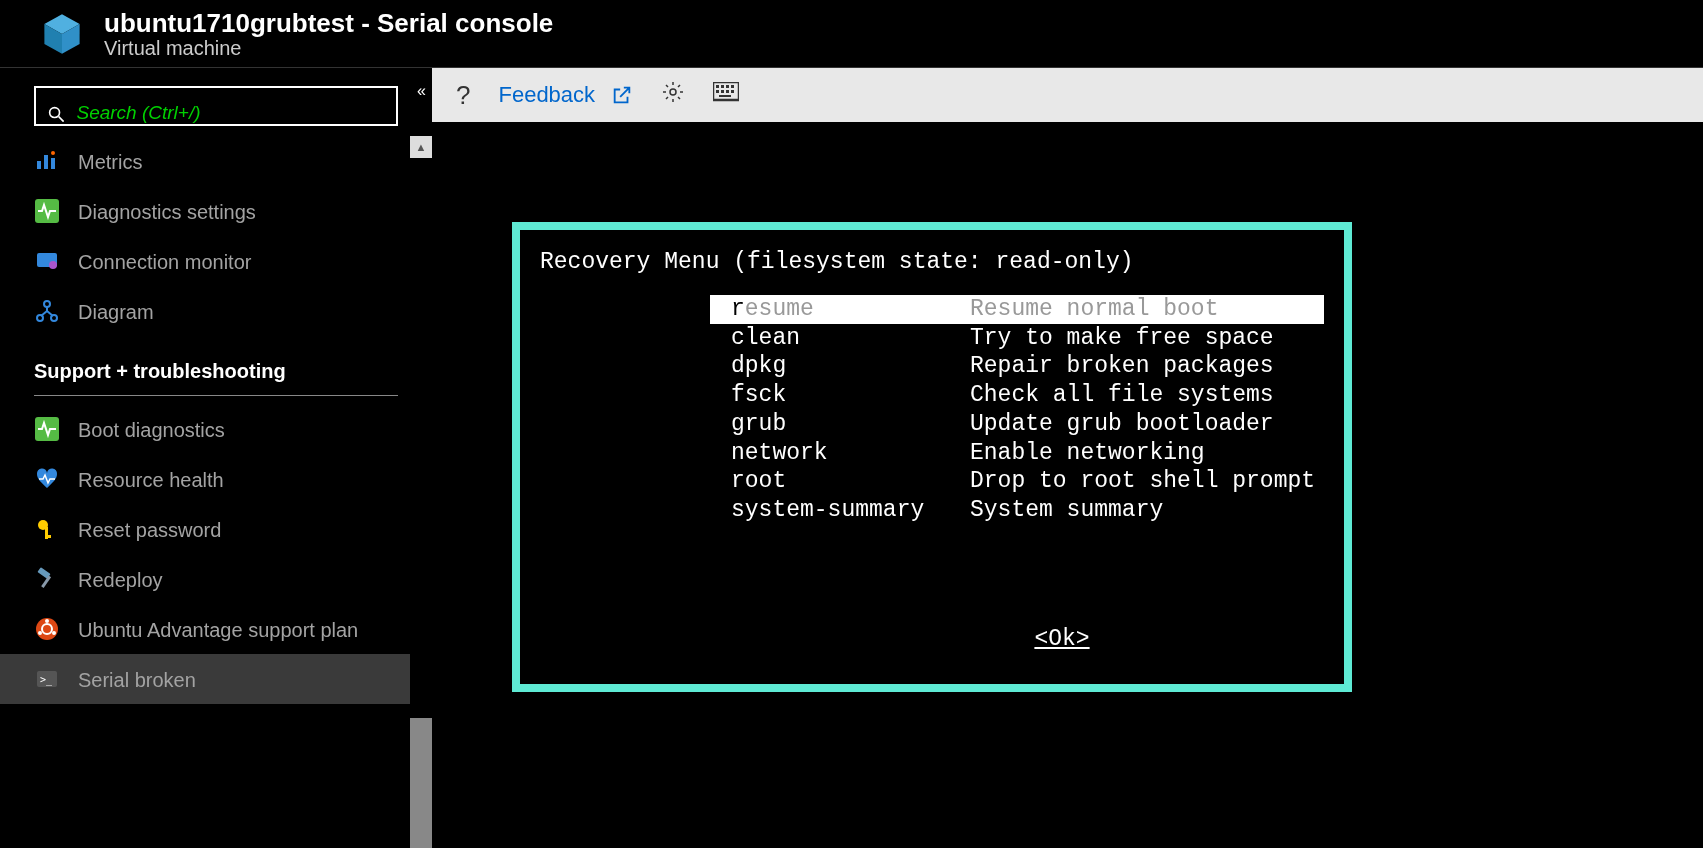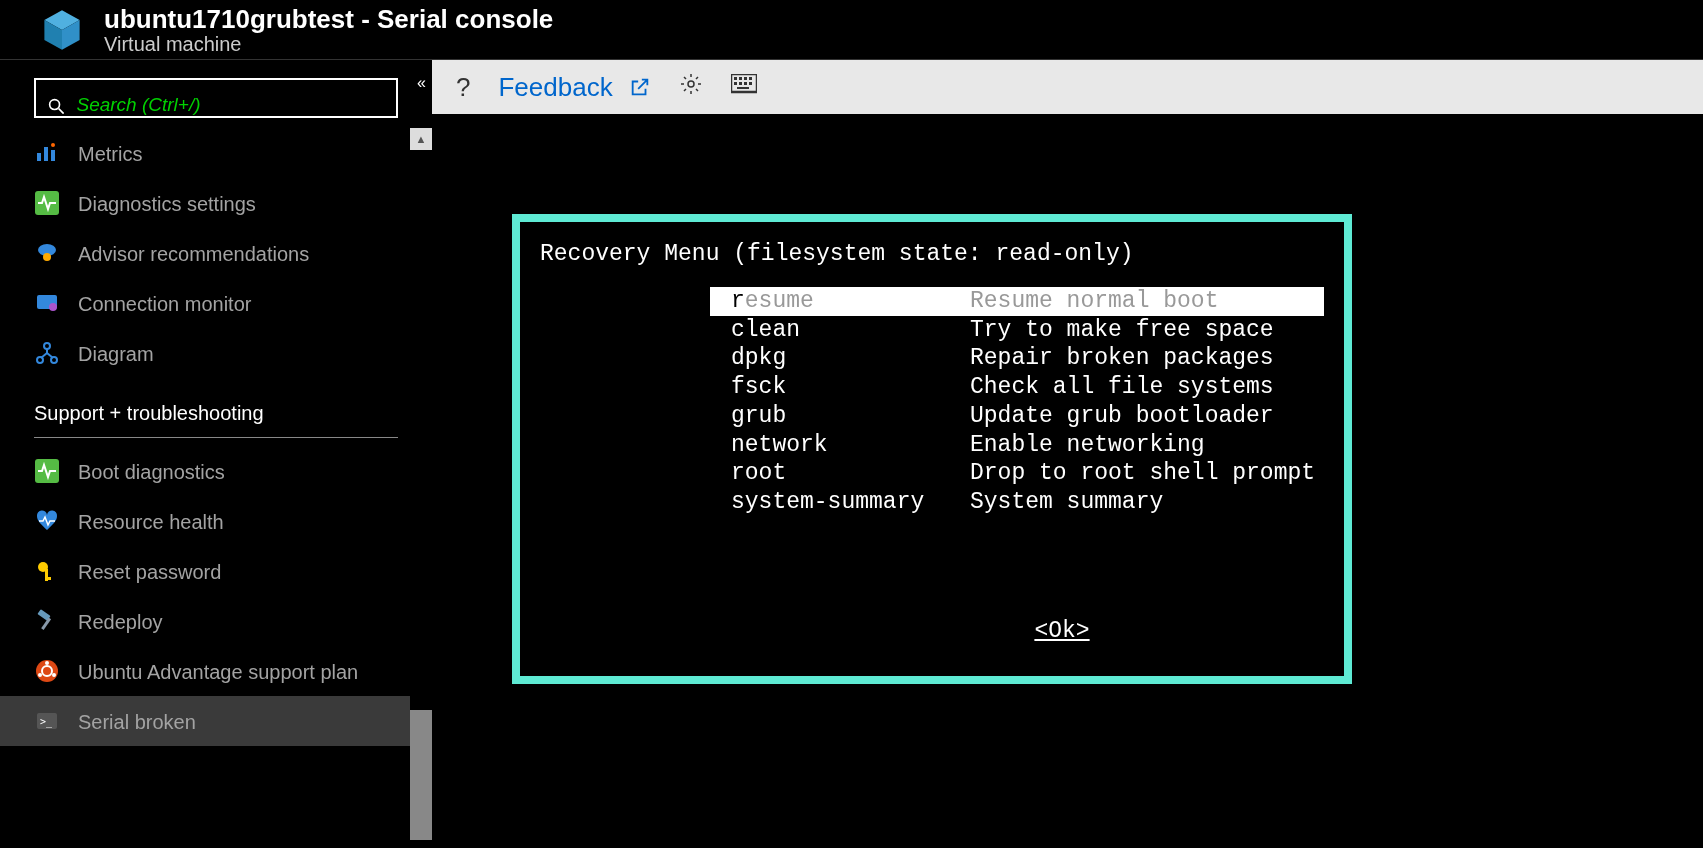--- a/index.html
+++ b/index.html
@@ -9,21 +9,21 @@
     color: #fff;
     width: 1703px;
     height: 848px;
     overflow: hidden;
   }
   .header {
     display: flex;
     align-items: center;
     padding: 10px 20px 10px 40px;
     border-bottom: 1px solid #333;
-    height: 60px;
+    height: 68px;
   }
   .header-icon {
     width: 44px; height: 44px;
     margin-right: 20px;
     position: relative;
   }
   .cube {
     width: 100%; height: 100%;
   }
   .header-text .title {
@@ -98,20 +98,21 @@
     margin-right: 18px;
     display: inline-flex;
     align-items: center;
     justify-content: center;
     flex-shrink: 0;
   }
   .section-header {
     padding: 24px 34px 8px 34px;
     font-size: 20px;
     color: #fff;
+    font-weight: bold;
   }
   .section-divider {
     margin: 4px 34px 8px 34px;
     border: none;
     border-top: 1px solid #888;
   }
   .scrollbar {
     position: absolute;
     right: 0;
     top: 0;
@@ -148,21 +149,21 @@
     padding: 0 24px;
     gap: 28px;
   }
   .toolbar .help {
     font-size: 26px;
     color: #333;
     cursor: pointer;
   }
   .toolbar .feedback {
     color: #0066cc;
-    font-size: 26px;
+    font-size: 22px;
     display: flex;
     align-items: center;
     gap: 16px;
     cursor: pointer;
   }
   .toolbar .tb-icon {
     font-size: 22px;
     color: #333;
     cursor: pointer;
   }
@@ -255,29 +256,20 @@
       <div class="nav-item">
         <span class="nav-icon">
           <svg width="24" height="24" viewBox="0 0 24 24">
               <rect width="24" height="24" rx="3" fill="#55bb44"></rect>
               <path d="M3 12 h4 l2 -6 l4 12 l2 -6 h6" stroke="#fff" stroke-width="2" fill="none"></path>
             </svg>
         </span>
         <span>Diagnostics settings</span>
       </div>
 
-      <div class="nav-item">
-        <span class="nav-icon">
-          <svg width="24" height="24" viewBox="0 0 24 24">
-              <ellipse cx="12" cy="9" rx="9" ry="6" fill="#3388dd"></ellipse>
-              <circle cx="12" cy="16" r="4" fill="#ffaa00"></circle>
-            </svg>
-        </span>
-        <span>Advisor recommendations</span>
-      </div>
 
       <div class="nav-item">
         <span class="nav-icon">
           <svg width="24" height="24" viewBox="0 0 24 24">
               <rect x="2" y="4" width="20" height="14" rx="2" fill="#3388dd"></rect>
               <circle cx="18" cy="16" r="4" fill="#aa55cc"></circle>
             </svg>
         </span>
         <span>Connection monitor</span>
       </div>

